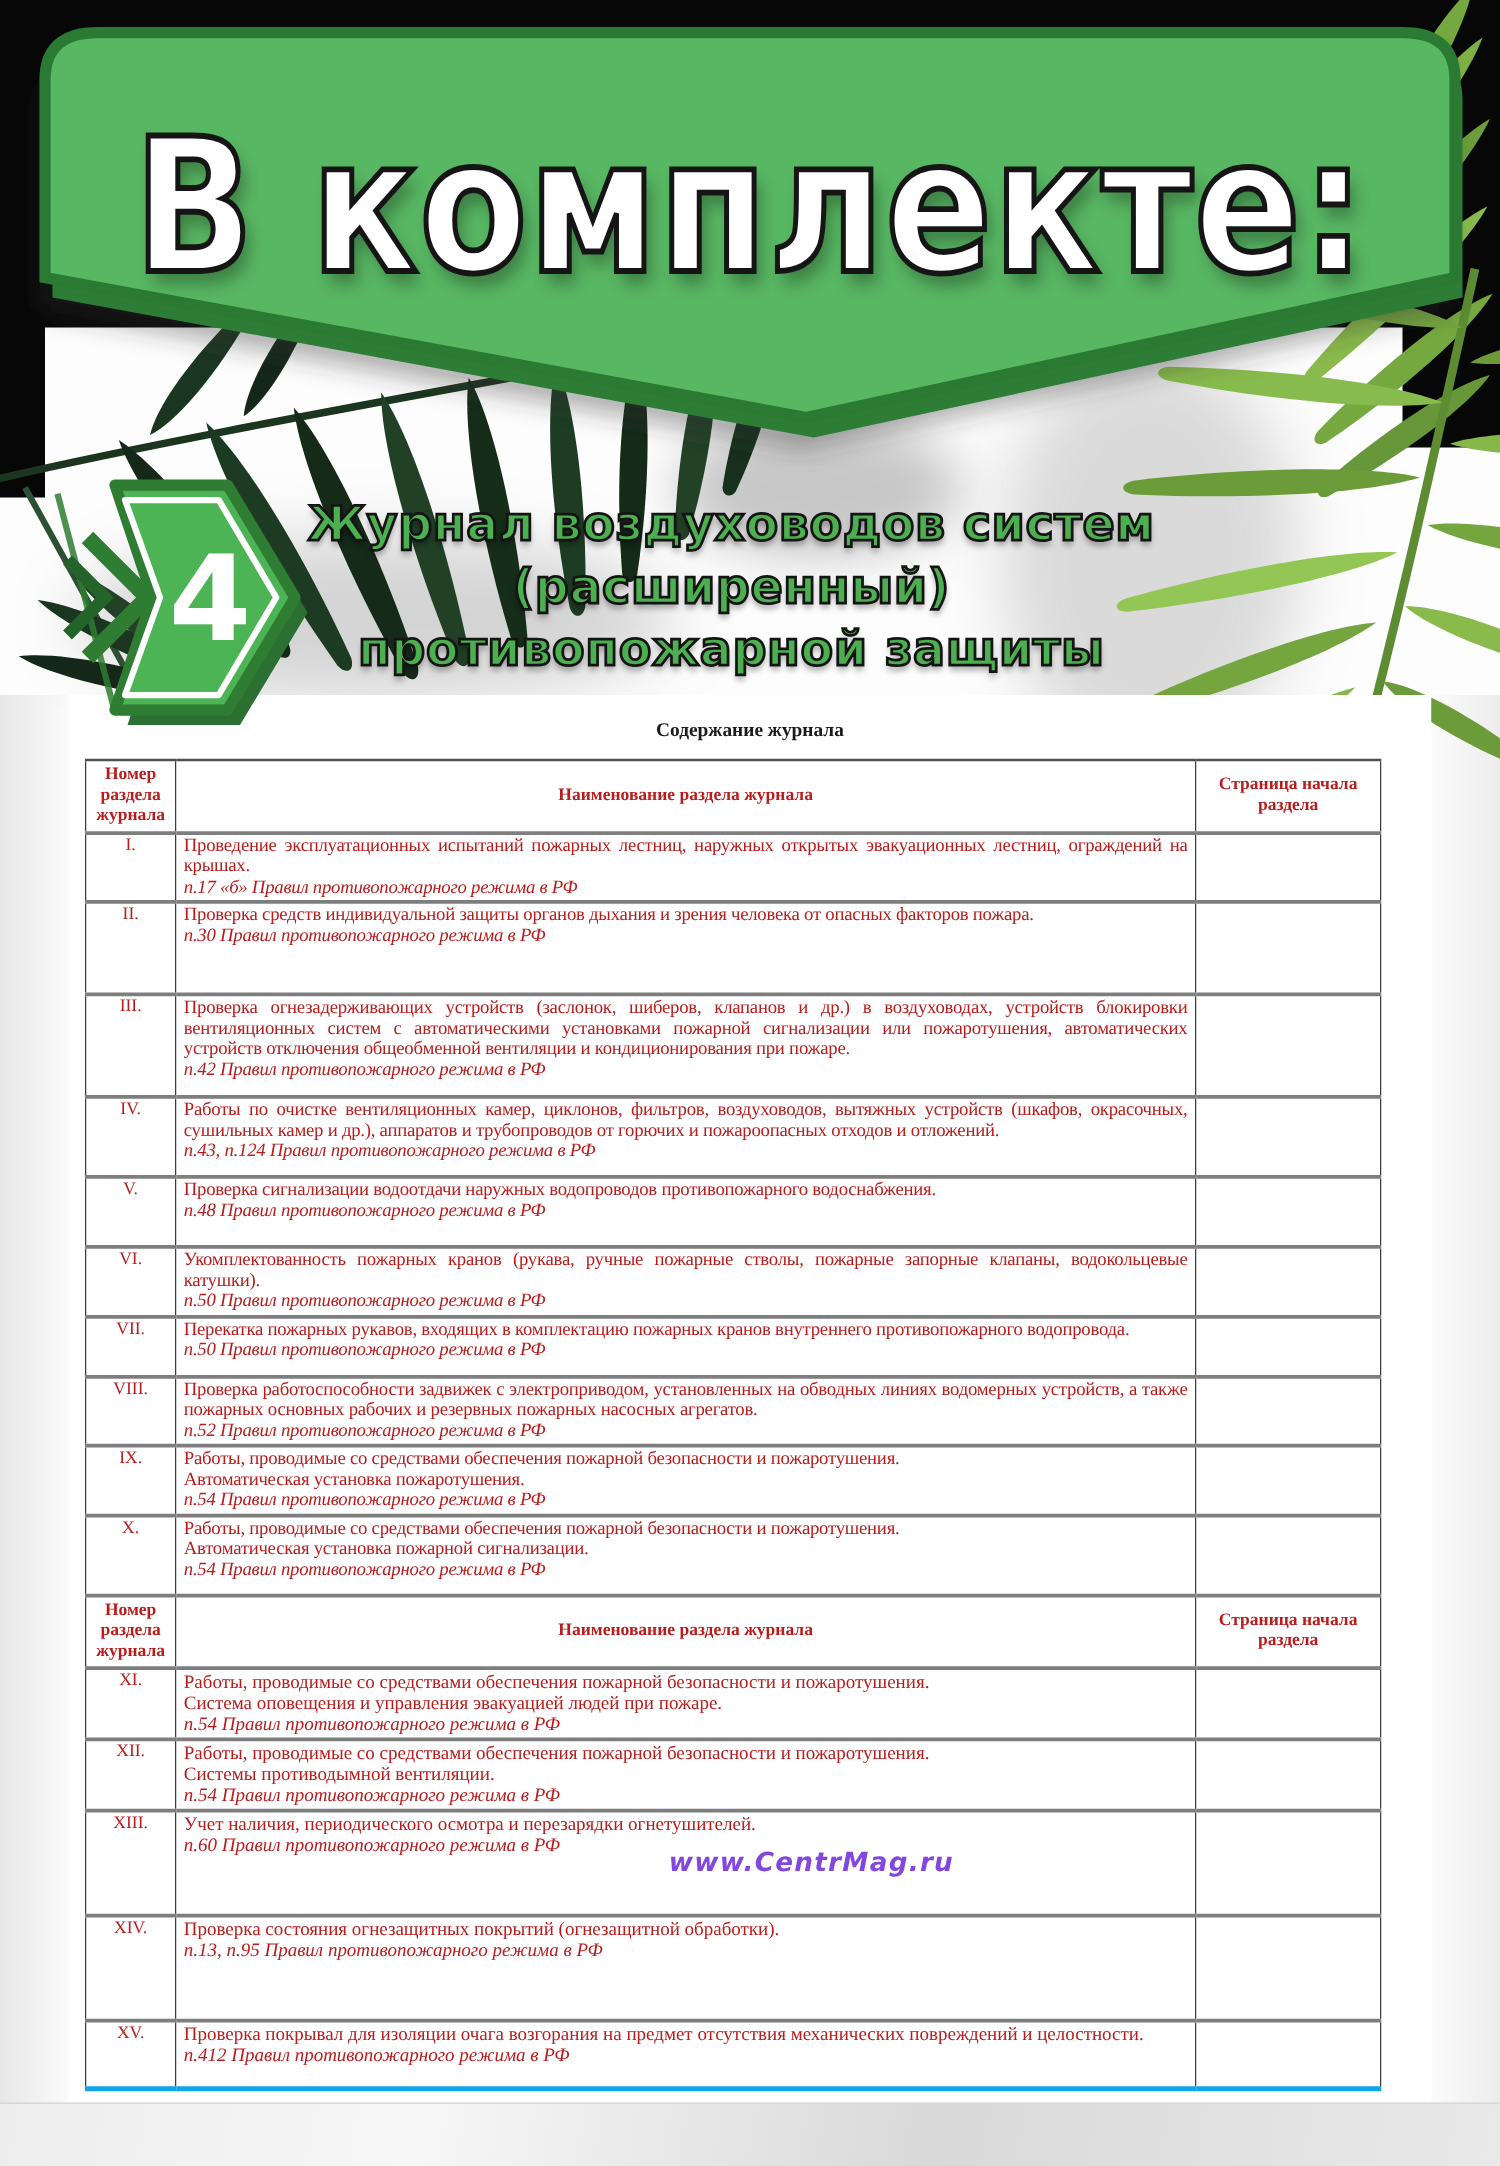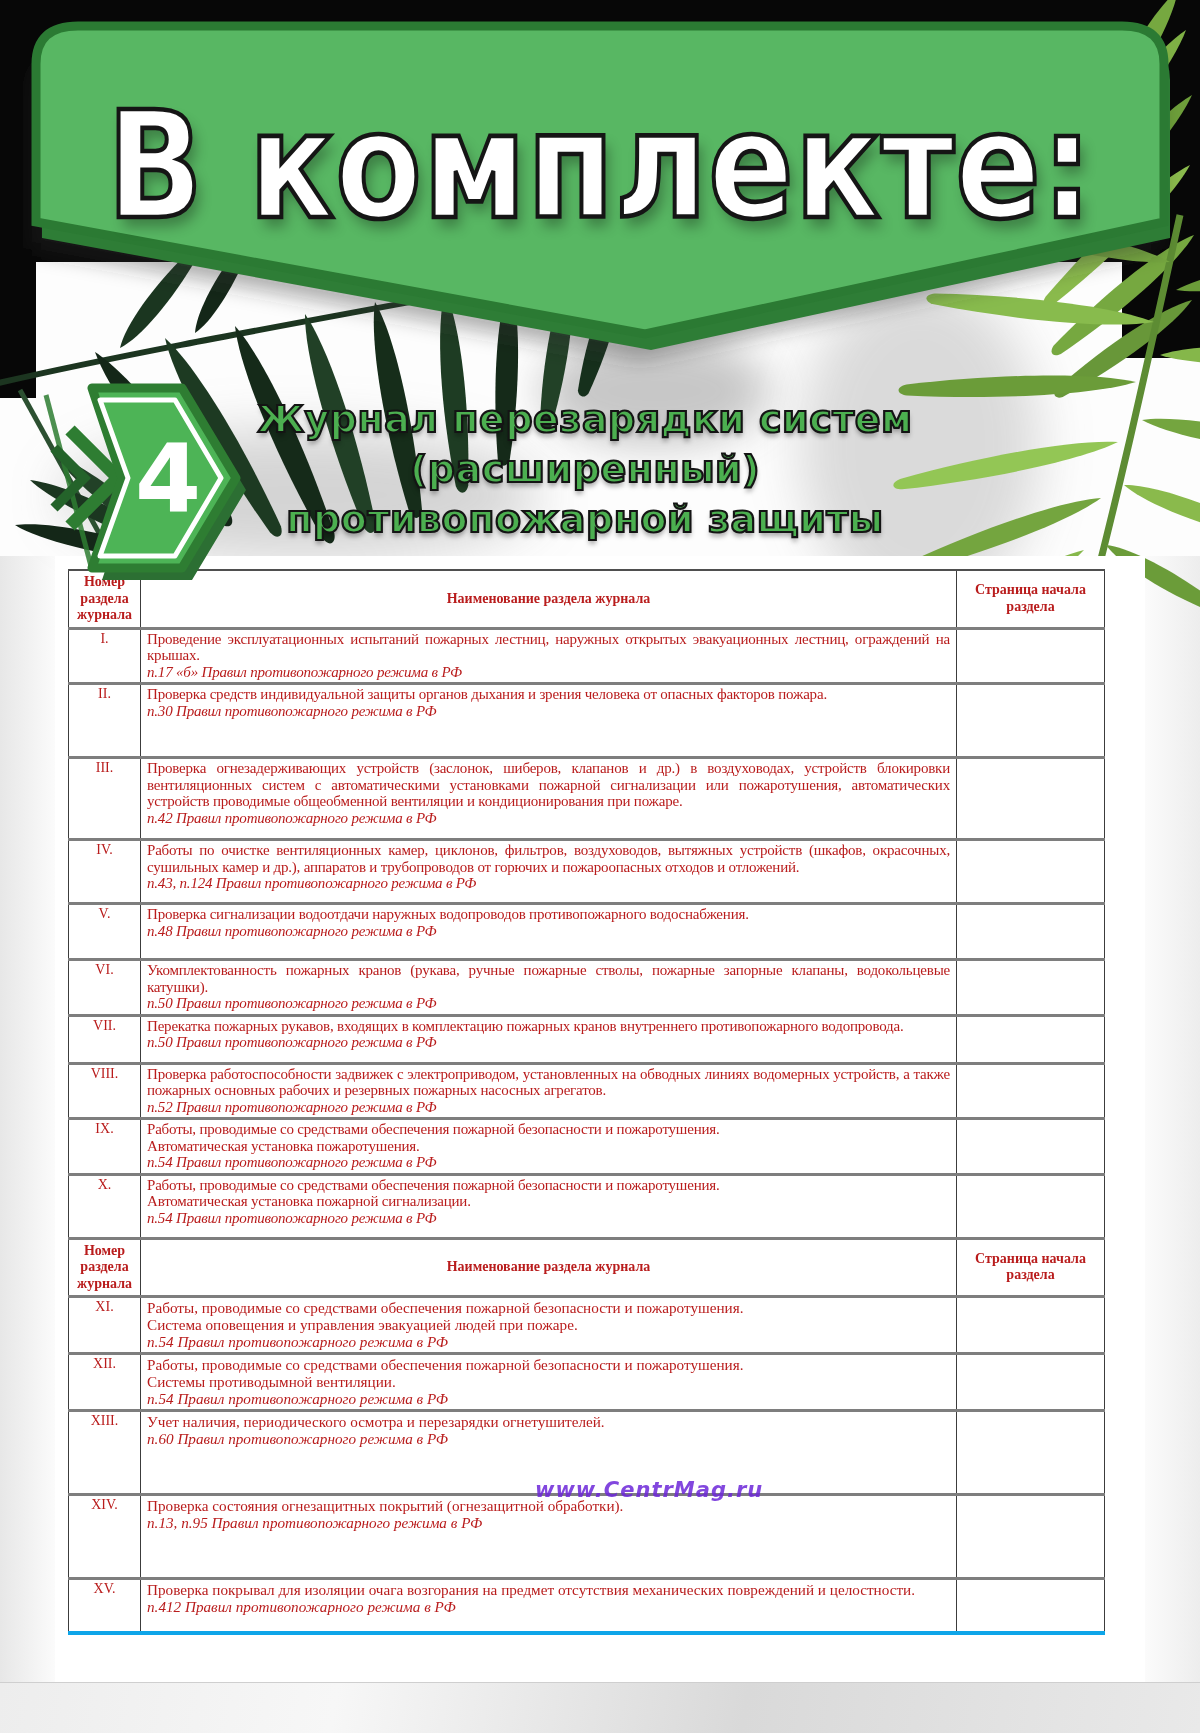--- a/index.html
+++ b/index.html
@@ -170,26 +170,27 @@
   <path d="M6,25 L52,200" stroke="#2e7d32" stroke-width="5" opacity="0.85"></path>
   <path d="M14,78 L44,108 L14,138" stroke="#24632a" stroke-width="10" fill="none"></path>
   <path d="M30,60 L78,108 L30,156" stroke="#2e7d32" stroke-width="13" fill="none"></path>
   <path d="M52,18 L142,18 L196,108 L142,198 L52,198 L82,108 Z" transform="translate(10,12)" fill="#2c6f33"></path>
   <path d="M52,18 L142,18 L196,108 L142,198 L52,198 L82,108 Z" fill="#4db456" stroke="#2e7d32" stroke-width="9" stroke-linejoin="round"></path>
   <path d="M60,30 L135,30 L181,108 L135,186 L60,186 L88,108 Z" fill="none" stroke="#ffffff" stroke-width="5" stroke-linejoin="round"></path>
   <text x="128" y="142" text-anchor="middle" font-family="DejaVu Sans, sans-serif" font-weight="bold" font-size="95" fill="#ffffff">4</text>
 </svg>
 
 <div class="abs kit-title">
-  <div>Журнал перезарядки систем</div>
+  <div>Журнал воздуховодов систем</div>
   <div>(расширенный)</div>
   <div>противопожарной защиты</div>
 </div>
 
 <div class="doc">
+  <div class="doc-heading">Содержание журнала</div>
   <table class="contents">
     <colgroup>
         <col class="c-num">
         <col class="c-name">
         <col class="c-page">
       </colgroup>
   <tbody class="p1">
         <tr class="hdr sep">
           <th class="num">Номер раздела журнала</th>
           <th class="name">Наименование раздела журнала</th>
@@ -207,21 +208,21 @@
           <td class="num">II.</td>
           <td class="name">
             <div class="t">Проверка средств индивидуальной защиты органов дыхания и зрения человека от опасных факторов пожара.</div>
             <div class="ref">п.30 Правил противопожарного режима в РФ</div>
           </td>
           <td class="page"></td>
         </tr>
         <tr class="sep" style="height: 82px;">
           <td class="num">III.</td>
           <td class="name">
-            <div class="t">Проверка огнезадерживающих устройств (заслонок, шиберов, клапанов и др.) в воздуховодах, устройств блокировки вентиляционных систем с автоматическими установками пожарной сигнализации или пожаротушения, автоматических устройств проводимые общеобменной вентиляции и кондиционирования при пожаре.</div>
+            <div class="t">Проверка огнезадерживающих устройств (заслонок, шиберов, клапанов и др.) в воздуховодах, устройств блокировки вентиляционных систем с автоматическими установками пожарной сигнализации или пожаротушения, автоматических устройств отключения общеобменной вентиляции и кондиционирования при пожаре.</div>
             <div class="ref">п.42 Правил противопожарного режима в РФ</div>
           </td>
           <td class="page"></td>
         </tr>
         <tr class="sep" style="height: 64px;">
           <td class="num">IV.</td>
           <td class="name">
             <div class="t">Работы по очистке вентиляционных камер, циклонов, фильтров, воздуховодов, вытяжных устройств (шкафов, окрасочных, сушильных камер и др.), аппаратов и трубопроводов от горючих и пожароопасных отходов и отложений.</div>
             <div class="ref">п.43, п.124 Правил противопожарного режима в РФ</div>
           </td>

